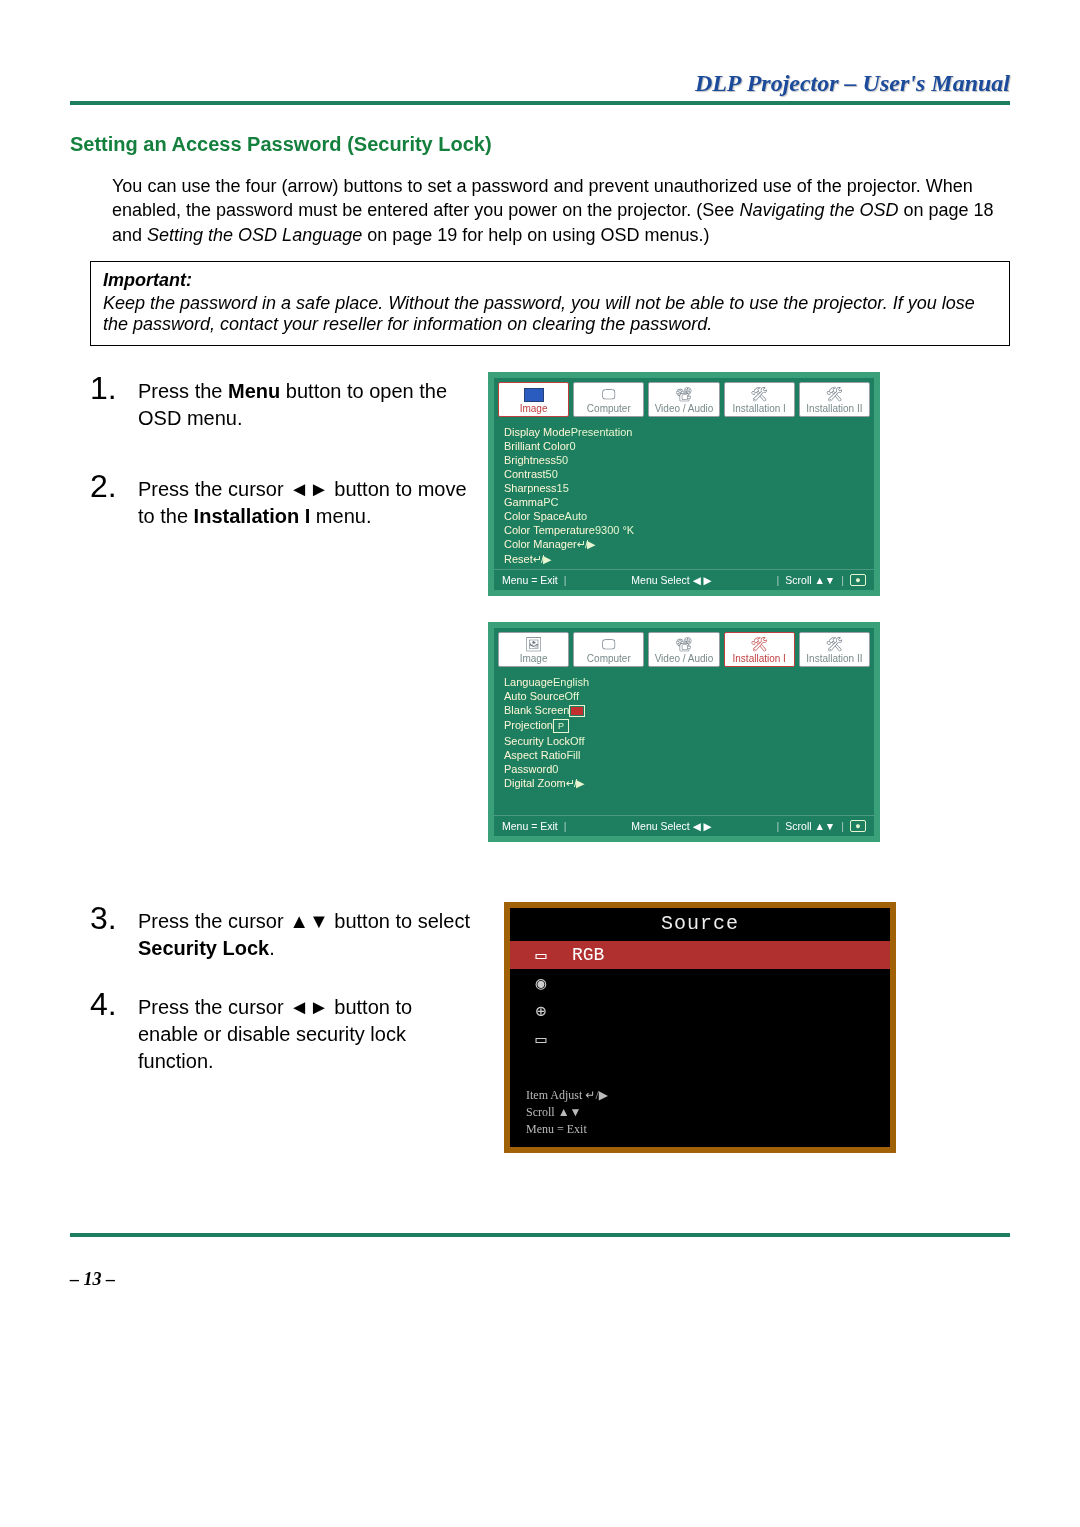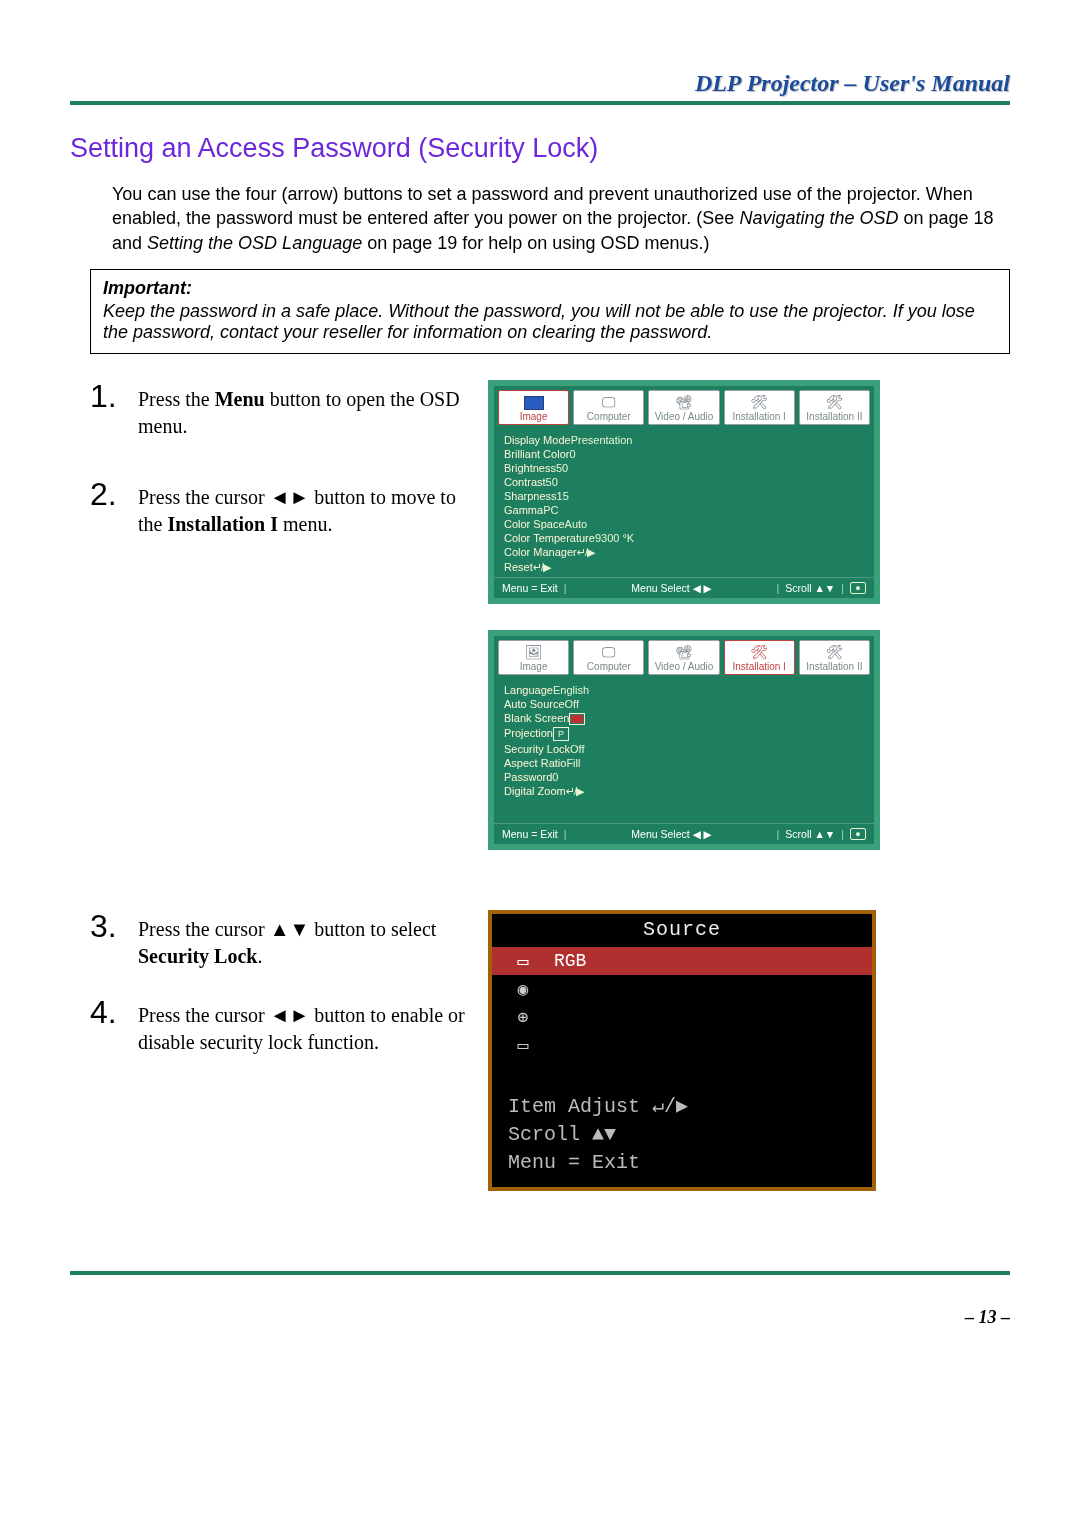--- a/index.html
+++ b/index.html
@@ -25,23 +25,23 @@
     padding-bottom: 4px;
   }
   .header-rule {
     border: none;
     border-top: 4px solid #1e7f60;
     height: 0;
     margin: 0 0 28px 0;
   }
   .section-title {
     font-family: Arial, Helvetica, sans-serif;
-    font-weight: normal;
-    color: #6d28d9;
-    font-size: 27px;
+    font-weight: bold;
+    color: #15803d;
+    font-size: 20px;
     margin: 4px 0 18px 0;
   }
   .intro {
     font-family: Arial, Helvetica, sans-serif;
     font-size: 18px;
     line-height: 1.35;
     margin: 0 0 14px 42px;
   }
   .intro .ital { font-style: italic; }
   .important-box {
@@ -65,21 +65,21 @@
   }
   .step-num {
     font-family: Arial, Helvetica, sans-serif;
     font-size: 32px;
     font-weight: 400;
     width: 48px;
     flex: 0 0 48px;
     line-height: 1;
   }
   .step-text {
-    font-family: Liberation Serif, serif;
+    font-family: Liberation Sans, sans-serif;
     font-size: 20px;
     line-height: 1.35;
     flex: 1 1 auto;
     padding-top: 6px;
   }
   .step-text .b { font-weight: bold; }
   .two-col {
     display: flex;
     gap: 18px;
     align-items: flex-start;
@@ -167,24 +167,25 @@
     border:1px solid #e7f5d0;
     font-size:9px; line-height:12px;
     text-align:center;
     color:#e7f5d0;
   }
   .enter-glyph { letter-spacing:-1px; }
 
   
   .source-panel {
     width: 380px;
-    border: 4px solid #a16207;
+    border: 6px solid #a16207;
     background:#000;
     color:#ddd;
     font-family: Arial, Helvetica, sans-serif;
+    margin-left: 16px;
   }
   .source-title {
     text-align:center;
     font-size:20px;
     padding:4px 0 6px;
     color:#eee;
     font-family: "Courier New", monospace;
     letter-spacing: 1px;
   }
   .source-row {
@@ -199,32 +200,32 @@
   .source-row.sel { background:#b03030; color:#fff; }
   .src-icon {
     width1:24px;
     font-size:18px;
     color:inherit;
     width: 30px;
     text-align:center;
   }
   .source-foot {
     padding: 8px 16px 10px;
-    font-size:20px;
+    font-size:12px;
     color:#bbb;
-    font-family: Liberation Mono, monospace;
+    font-family: Liberation Serif, serif;
     line-height:1.4;
   }
   .footer-rule {
     border:none;
     border-top: 4px solid #1e7f60;
     margin: 80px 0 6px 0;
   }
   .page-num {
-    text-align:right;
+    text-align:left;
     font-style: italic;
     font-weight: bold;
     font-family: "Times New Roman", serif;
     font-size:18px;
     margin-top:32px;
   }
   .icon-blue {
     display:inline-block;
     width:18px; height:12px;
     background:#2a5cc0;

